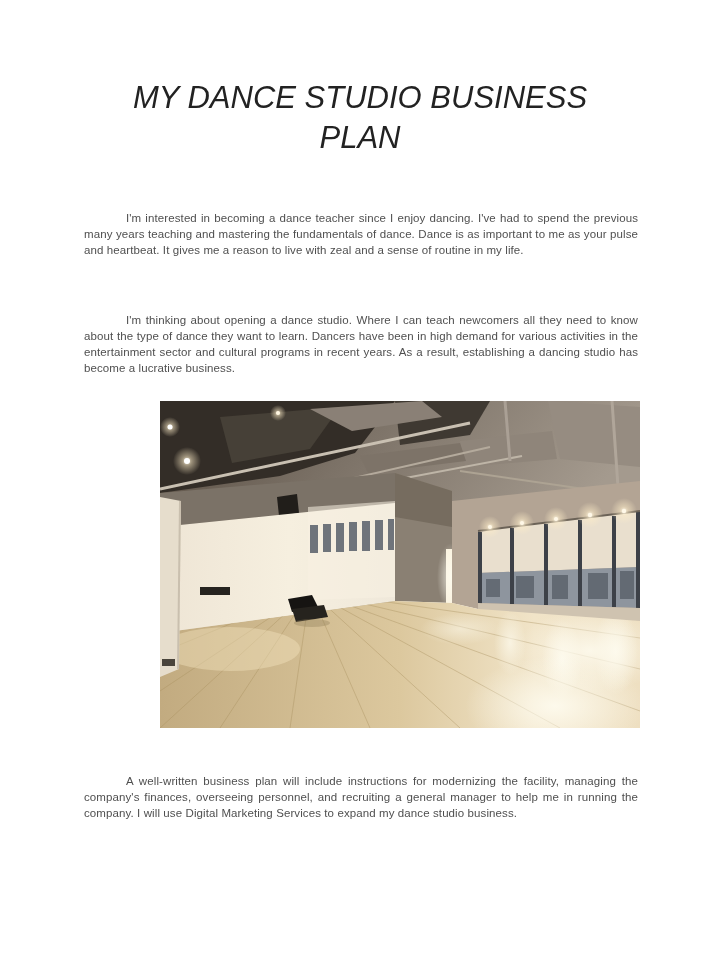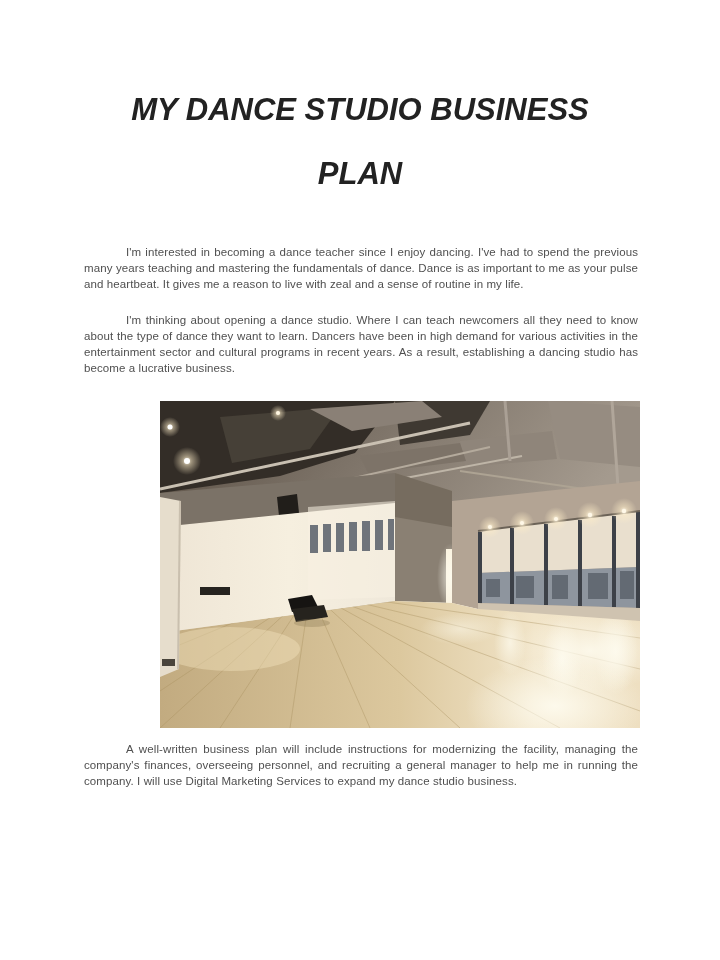--- a/index.html
+++ b/index.html
@@ -13,40 +13,40 @@
   }
   .doc-title {
     position: absolute;
     top: 78px;
     left: 110px;
     width: 500px;
     margin: 0;
     text-align: center;
     font-family: "Liberation Sans", sans-serif;
     font-style: italic;
-    font-weight: 700;
+    font-weight: 400;
     font-size: 31px;
-    line-height: 64px;
+    line-height: 40px;
     color: var(--title_text, #222222);
   }
   .doc-par {
     position: absolute;
     left: 84px;
     width: 554px;
     margin: 0;
     font-size: 11.5px;
     line-height: 16px;
     letter-spacing: 0.1px;
     text-align: justify;
     text-indent: 42px;
     color: var(--body_text, #4f4f4f);
   }
-  #par-1 { top: 244px; }
+  #par-1 { top: 210px; }
   #par-2 { top: 312px; }
-  #par-3 { top: 741px; }
+  #par-3 { top: 773px; }
   .photo-frame {
     position: absolute;
     left: 120px;
     top: 385px;
     width: 480px;
     height: 327px;
     overflow: hidden;
   }
   .photo-frame svg { display: block; width: 100%; height: 100%; }
 </style>

